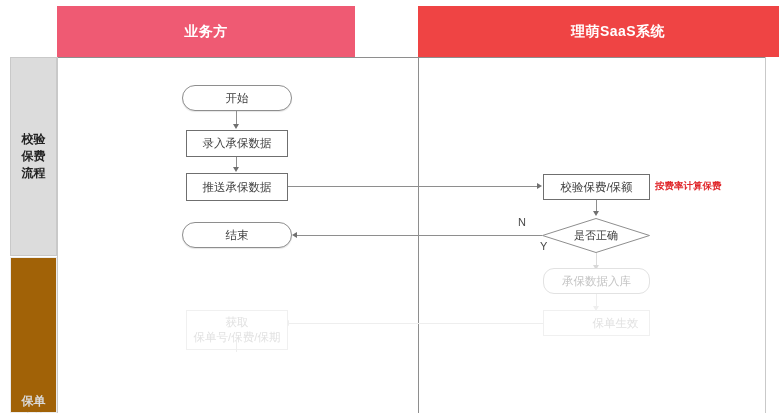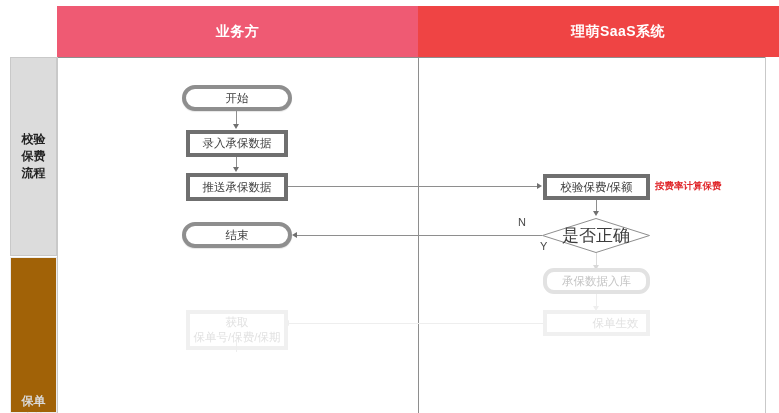--- a/index.html
+++ b/index.html
@@ -12,21 +12,21 @@
   #root { position: relative; width: 779px; height: 413px; }
 
   
   .lane-header {
     position: absolute;
     top: 6px; height: 51px;
     display: flex; align-items: center; justify-content: center;
     color: #ffffff;
     font-size: 14px; font-weight: 700; letter-spacing: .5px;
   }
-  #lane-header-biz   { left: 57px;  width: 361px; background: #ef5a73; }
+  #lane-header-biz   { left: 57px;  width: 298px; background: #ef5a73; }
   #lane-header-saas  { left: 418px; width: 400px; background: #ef4444; }
 
   
   .lane-divider {
     position: absolute; width: 1px; background: #9a9a9a;
   }
   #divider-lane { left: 418px; top: 57px; height: 356px; background: #8e8e8e; }
   #divider-left { left: 57px;  top: 57px; height: 356px; background: #c9c9c9; }
   #divider-right{ left: 765px; top: 57px; height: 356px; background: #c9c9c9; }
 
@@ -55,42 +55,42 @@
   }
 
   
   .node {
     position: absolute;
     display: flex; align-items: center; justify-content: center;
     text-align: center;
     font-size: 11.5px; line-height: 15px;
     color: #3c3c3c;
     background: #ffffff;
-    border: 4px solid #c2410c;
+    border: 1px solid #c2410c;
   }
   .node.terminator {
     border-radius: 14px;
     border-color: #8e8e8e;
     box-shadow: 0 1px 1px rgba(0,0,0,.10);
   }
   .node.process { border-color: #6f6f6f; }
   .node.faded   { color: #c4c4c4; border-color: #e2e2e2; border-radius: 11px; }
   .node.faded2  { color: #e2e2e2; border-color: #f0f0f0; }
 
   
   #node-is-correct {
     position: absolute; left: 542px; top: 218px; width: 108px; height: 35px;
   }
   #node-is-correct .dia-shape {
     position: absolute; inset: 0;
   }
   #node-is-correct .dia-label {
     position: absolute; inset: 0;
     display: flex; align-items: center; justify-content: center;
-    font-size: 17px; color: #3c3c3c; text-align: right;
+    font-size: 11px; color: #3c3c3c; text-align: right;
   }
 
   
   .conn { position: absolute; background: #8e8e8e; }
   .conn.v { width: 1px; }
   .conn.h { height: 1px; }
   .conn.faded  { background: #dcdcdc; }
   .conn.faded2 { background: #eeeeee; }
 
   .arrow {

